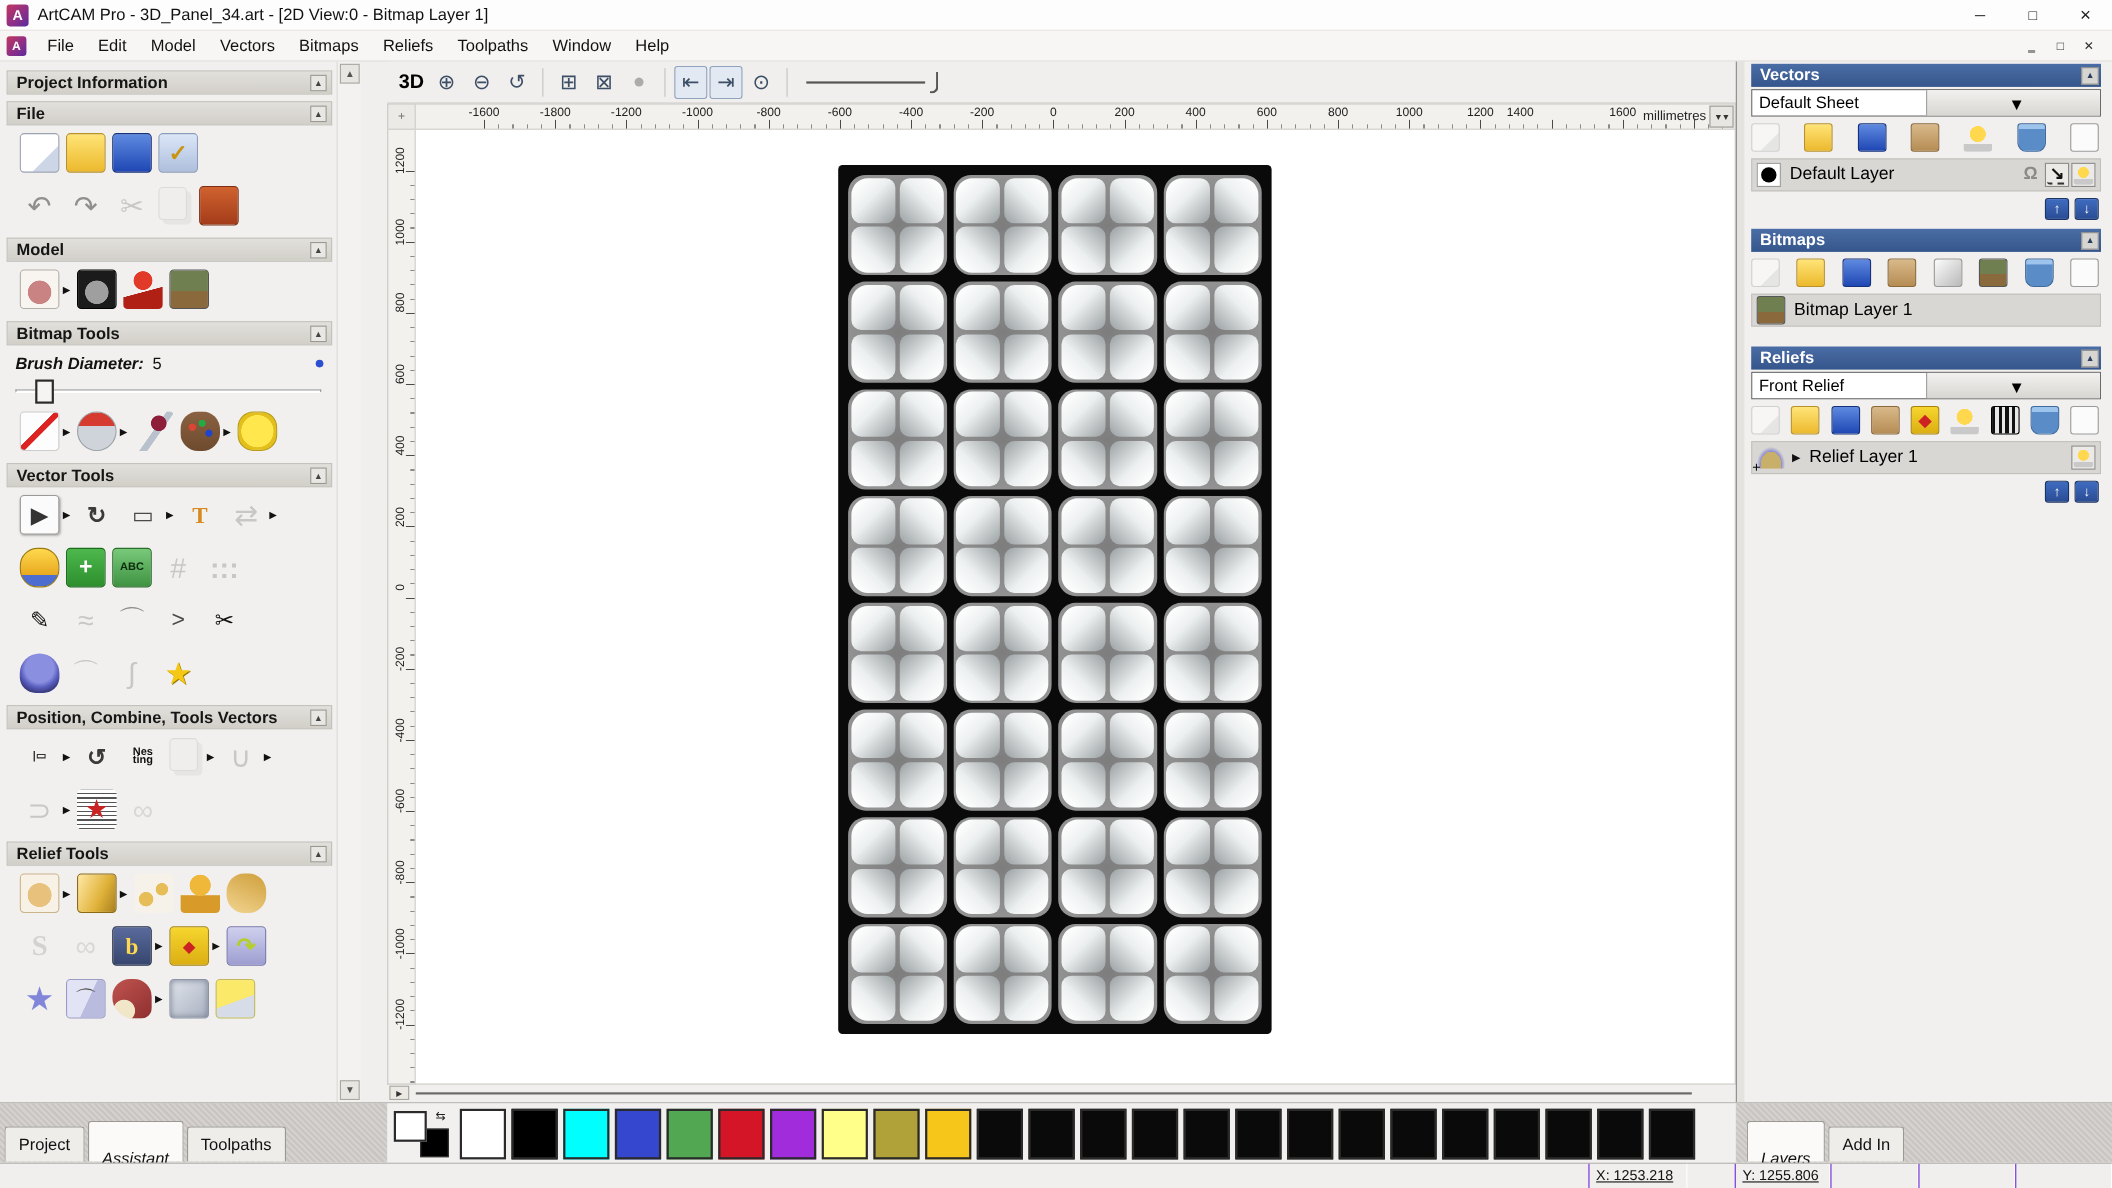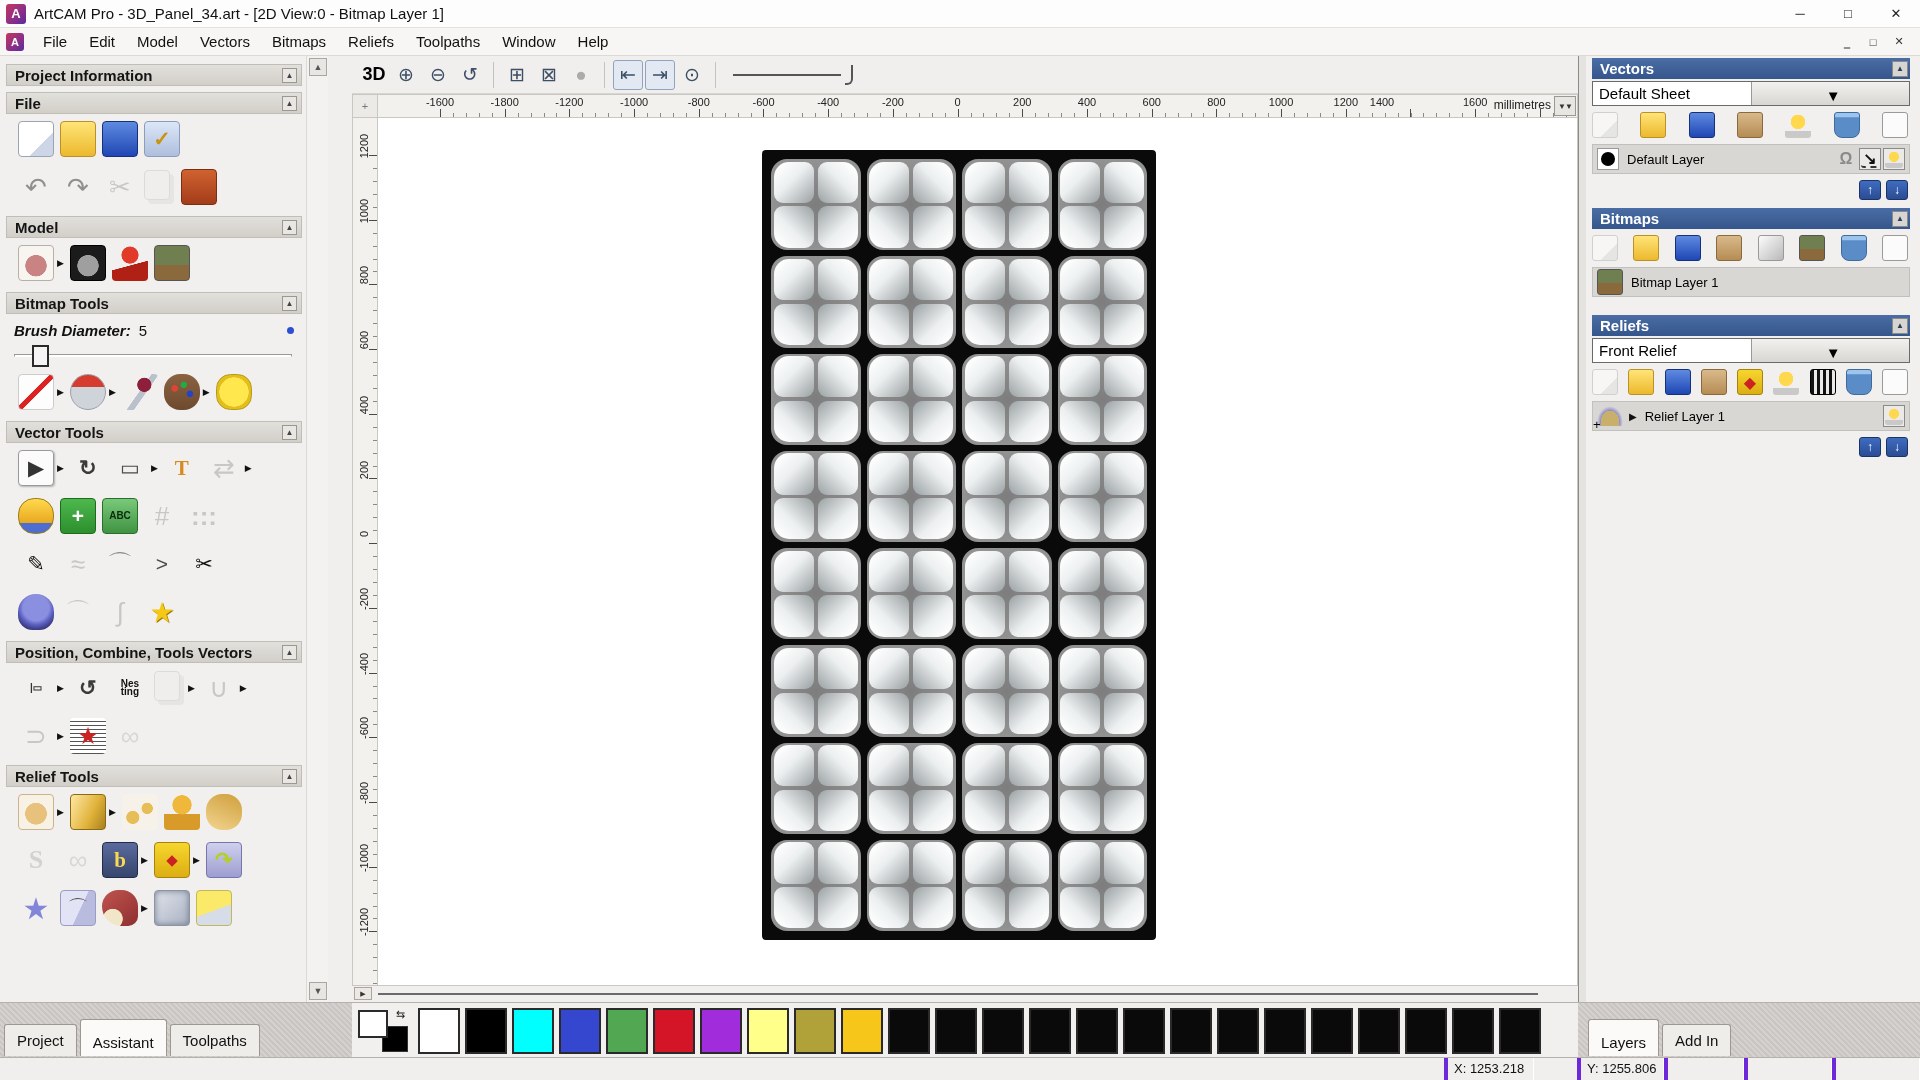--- a/index.html
+++ b/index.html
@@ -149,50 +149,50 @@
   #rightpanel { position:absolute; left:1586px; top:56px; width:334px; height:946px; background:#f1f0ee; padding:0 10px 0 6px; }
   .rp-h { height:21px; background:linear-gradient(#4a6da5,#35568c); display:flex; align-items:center; padding:0 2px 0 8px; margin-top:2px; }
   .rp-h b { color:#fff; font-size:15px; }
   .rp-colbtn { margin-left:auto; width:16px; height:16px; background:#d7d5d1; border:1px solid #8a8a8a; color:#2a3d5c; font-size:8px; display:flex; align-items:center; justify-content:center; }
   .dropdown { display:flex; height:25px; border:1px solid #6a6a6a; background:#fff; margin-top:2px; }
   .dropdown span { flex:1; font-size:15px; color:#000; padding:3px 0 0 6px; }
   .ddbtn { width:20px; background:linear-gradient(#f2f1ef,#d8d6d2); border-left:1px solid #9a9a9a; color:#222; font-size:9px; display:flex; align-items:center; justify-content:center; }
   .rp-tools { display:flex; align-items:center; justify-content:space-between; padding:6px 2px 6px 0; }
   .rp-tools .icoW.boxed .ico { box-shadow:none; }
   .layerrow { display:flex; align-items:center; height:30px; background:#d9d7d4; border:1px solid #c2c0bc; padding:0 4px; }
-  .layerrow .lname { font-size:13px; color:#000; margin-left:8px; }
+  .layerrow .lname { font-size:16px; color:#000; margin-left:8px; }
   .swatchbox { width:22px; height:22px; background:#fff; border:1px solid #9a9a9a; display:flex; align-items:center; justify-content:center; }
   .swatchbox .dot { width:14px; height:14px; border-radius:50%; background:#000; }
   .lr-btns { margin-left:auto; display:flex; gap:2px; }
   .lrb { width:22px; height:22px; display:flex; align-items:center; justify-content:center; font-size:13px; background:transparent; }
   .lrb.pressed { background:#eceae6; border:1px solid #8a8a8a; }
   .updown { display:flex; justify-content:flex-end; gap:5px; padding:6px 2px; }
   .udbtn { width:22px; height:20px; background:linear-gradient(#3f6cc0,#2a4c94); border:1px solid #1c3464; border-radius:3px; color:#fff; font-size:12px; display:flex; align-items:center; justify-content:center; }
   .mound { position:relative; width:26px; height:20px; background:radial-gradient(ellipse at 50% 80%,#c9b06a 50%,#8f8fd0 51%,transparent 70%); }
   .mound i { position:absolute; left:-4px; bottom:-6px; font-style:normal; font-size:13px; color:#000; }
   .expander { font-size:10px; color:#111; margin-left:6px; }
 
   
   #bottomband { position:absolute; left:0; top:1002px; width:1920px; height:55px; background:repeating-linear-gradient(45deg,#d4d1ce 0 2px,#c8c5c2 2px 4px); border-top:1px solid #b5b2ae; }
   #lefttabs { position:absolute; left:4px; top:16px; display:flex; align-items:flex-end; }
   .tab { height:32px; padding:7px 12px 0 12px; font-size:15px; color:#111; background:#efedea; border:1px solid #9a9891; border-bottom:none; border-radius:3px 3px 0 0; margin-right:3px; }
-  .tab.active { background:#fbfaf8; height:37px; padding-top:14px; }
+  .tab.active { background:#fbfaf8; height:37px; padding-top:25px;font-style:italic; }
   #paletteband { position:absolute; left:352px; top:0; width:1226px; height:55px; background:#f1f0ee; display:flex; align-items:center; }
   #swpair { position:relative; width:62px; height:46px; margin-left:4px; }
   #swpair .back { position:absolute; left:26px; top:18px; width:26px; height:26px; background:#000; border:1px solid #333; }
   #swpair .front { position:absolute; left:2px; top:2px; width:30px; height:28px; background:#fff; border:2px solid #2a2a2a; }
   #swpair .link { position:absolute; left:40px; top:0; font-size:11px; color:#222; }
   #swatches { display:flex; gap:5px; }
   .swatch { width:42px; height:46px; border:2px solid #2a2a2a; }
 
   #righttabs { position:absolute; left:1588px; top:16px; display:flex; align-items:flex-end; }
 
   
   #statusbar { position:absolute; left:0; top:1057px; width:1920px; height:23px; background:#f0efed; border-top:1px solid #b5b2ae; display:flex; font-size:13px; color:#111; }
-  .scell { border-left:4px solid #6d28d9; border-right:1px solid #fff; padding:3px 6px 0 6px; }
+  .scell { border-left:1px solid #6d28d9; border-right:1px solid #fff; padding:3px 6px 0 6px;text-decoration:underline; }
   .sfill { flex:1; }
   .scell.cx { width:90px; } .scell.cy { width:87px;margin-left:43px; }
   .scell.ce1 { width:80px; } .scell.ce2 { width:88px; } .scell.ce3 { width:88px; }
 </style>
 </head>
 <body>
 
 <div id="app">
 
   <div id="titlebar">

